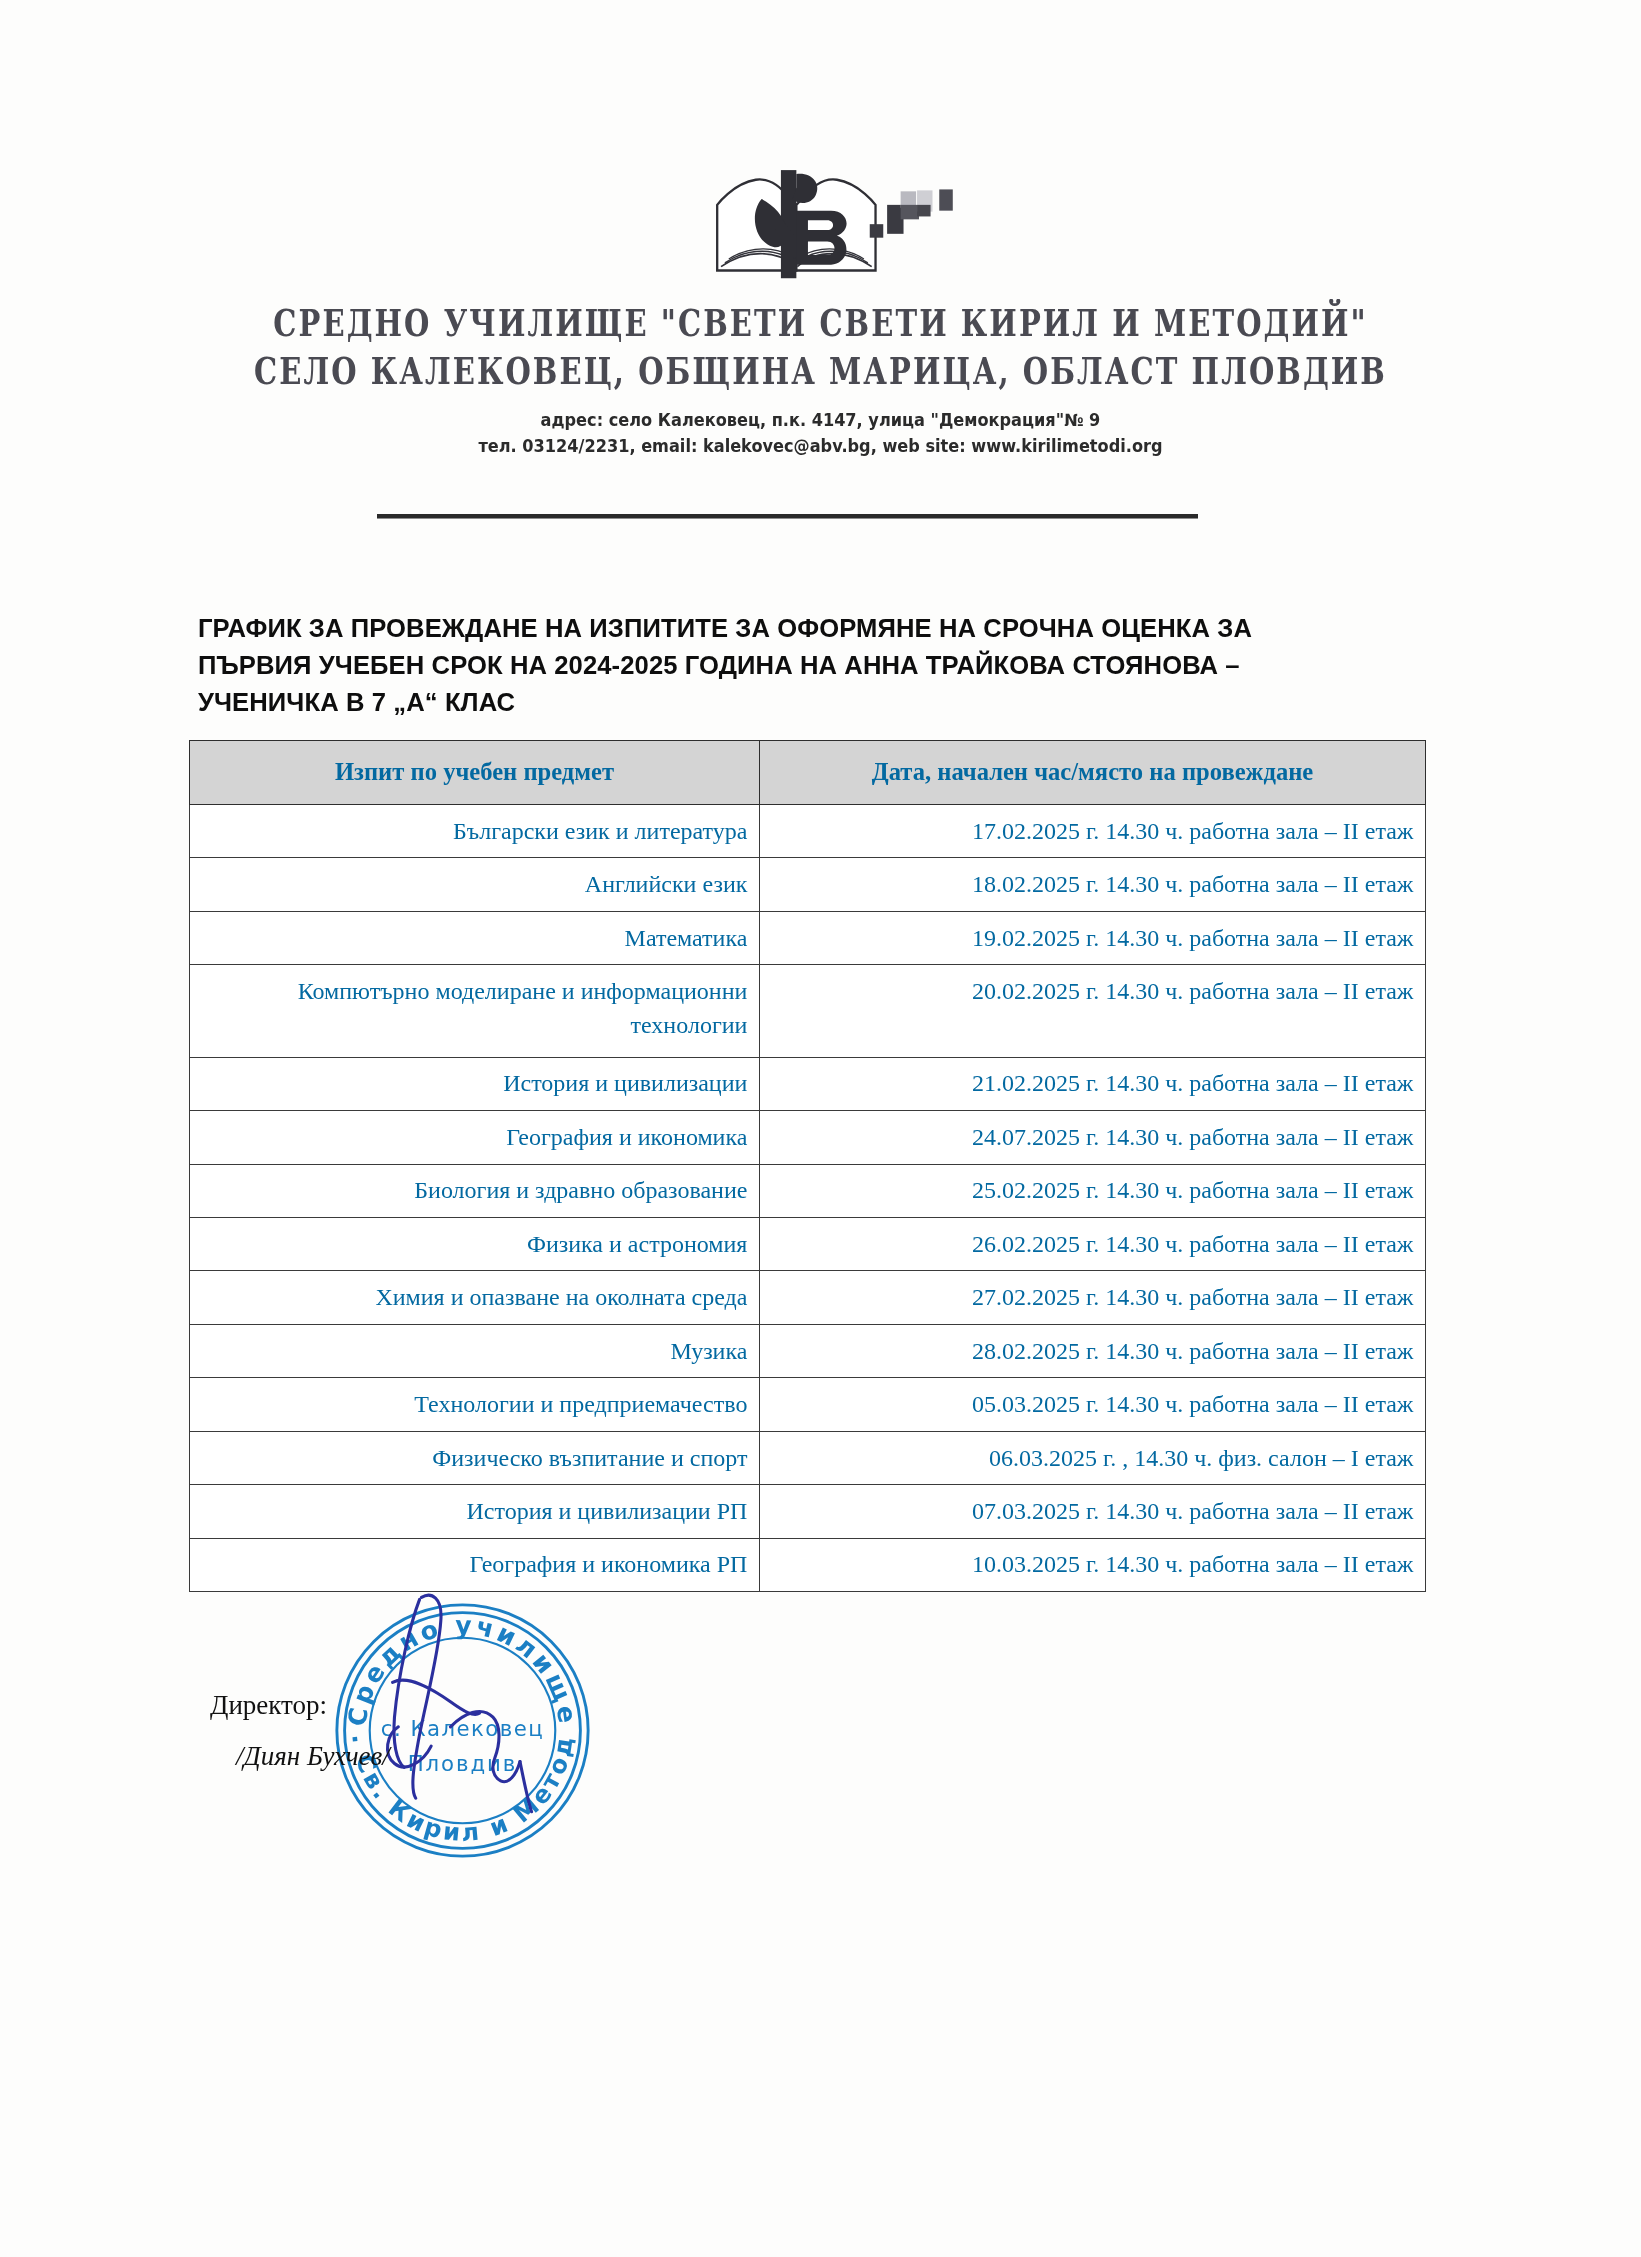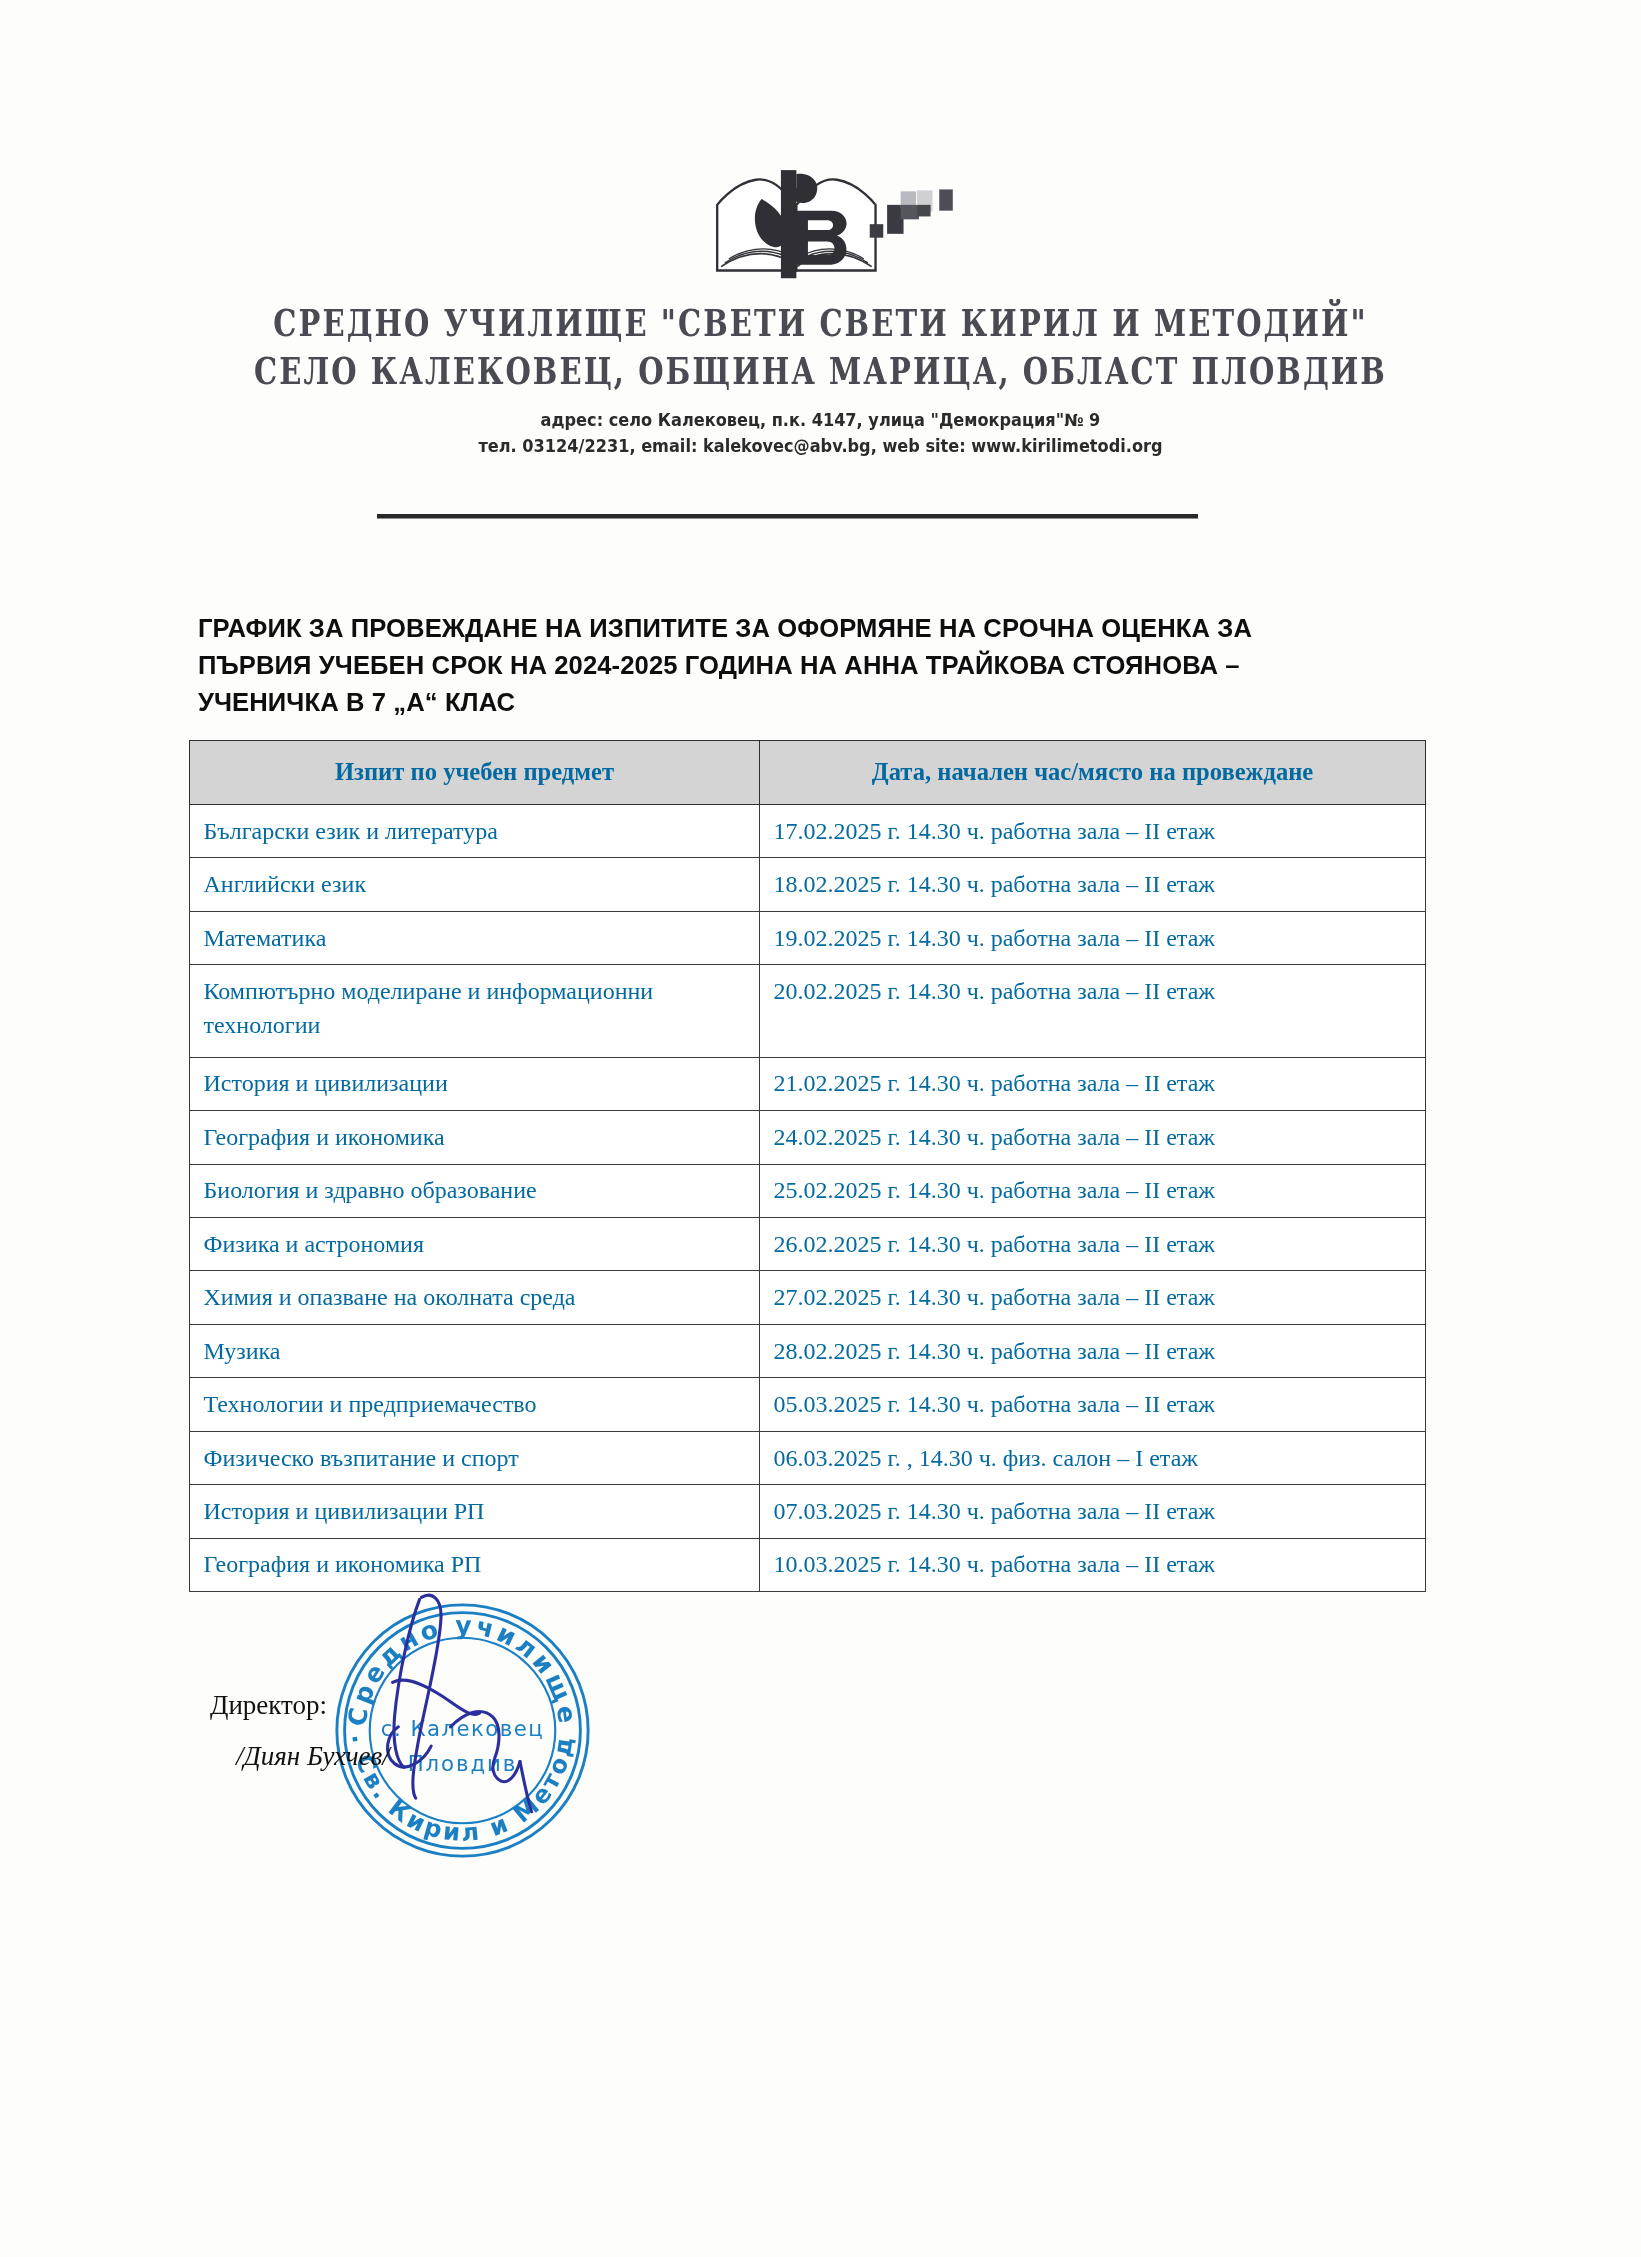--- a/index.html
+++ b/index.html
@@ -111,20 +111,21 @@
   }
   .sched-table col.c1 { width: 570px; }
   .sched-table col.c2 { width: 666px; }
 
   .sched-table th,
   .sched-table td {
     border: 1.5px solid #3a3a3a;
     padding: 8.7px 11.6px 9.7px 11.6px;
     vertical-align: top;
     line-height: 1.42;
+    text-align: right;
   }
 
   .sched-table thead th {
     background: #d4d4d4;
     text-align: center;
     font-weight: bold;
     font-size: 24.6px;
     padding: 13.5px 9.7px 14.5px 9.7px;
     border-color: #2e2e2e;
   }
@@ -255,21 +256,21 @@
       <tr class="tall">
         <td class="subject">Компютърно моделиране и информационни технологии</td>
         <td class="datecell">20.02.2025 г. 14.30 ч. работна зала – II етаж</td>
       </tr>
       <tr>
         <td class="subject">История и цивилизации</td>
         <td class="datecell">21.02.2025 г. 14.30 ч. работна зала – II етаж</td>
       </tr>
       <tr>
         <td class="subject">География и икономика</td>
-        <td class="datecell">24.02.2025 г. 14.30 ч. работна зала – II етаж</td>
+        <td class="datecell">24.07.2025 г. 14.30 ч. работна зала – II етаж</td>
       </tr>
       <tr>
         <td class="subject">Биология и здравно образование</td>
         <td class="datecell">25.02.2025 г. 14.30 ч. работна зала – II етаж</td>
       </tr>
       <tr>
         <td class="subject">Физика и астрономия</td>
         <td class="datecell">26.02.2025 г. 14.30 ч. работна зала – II етаж</td>
       </tr>
       <tr>

